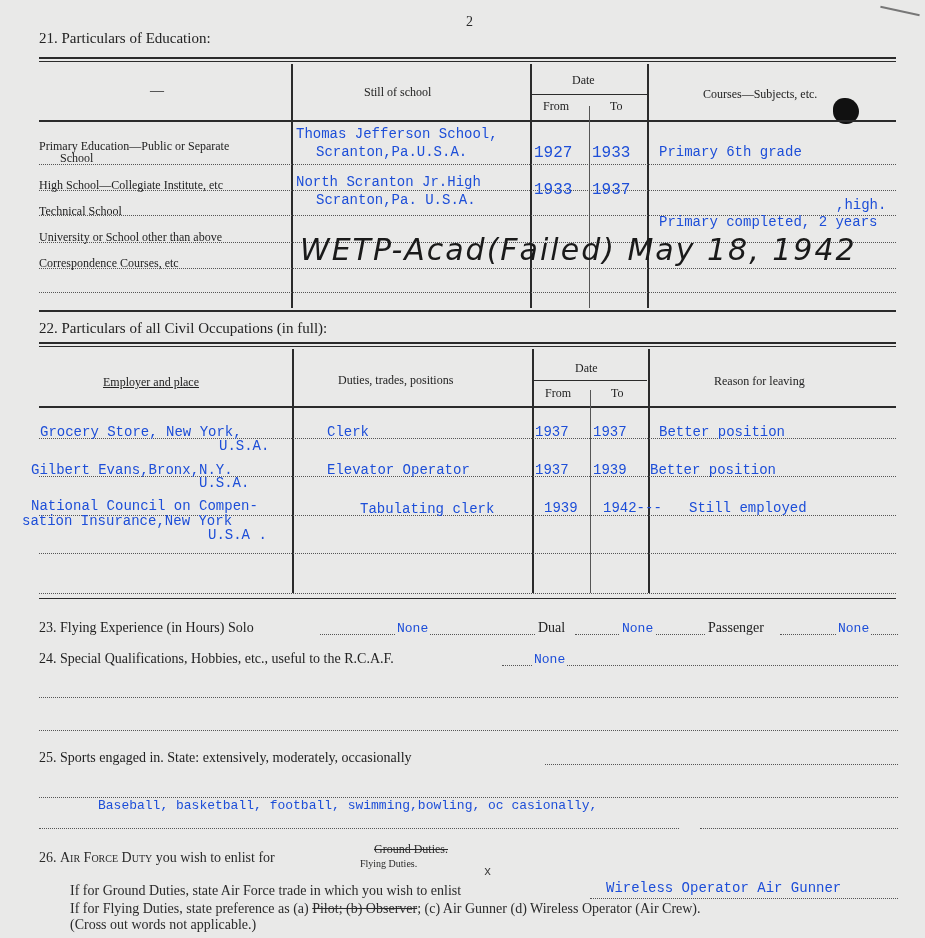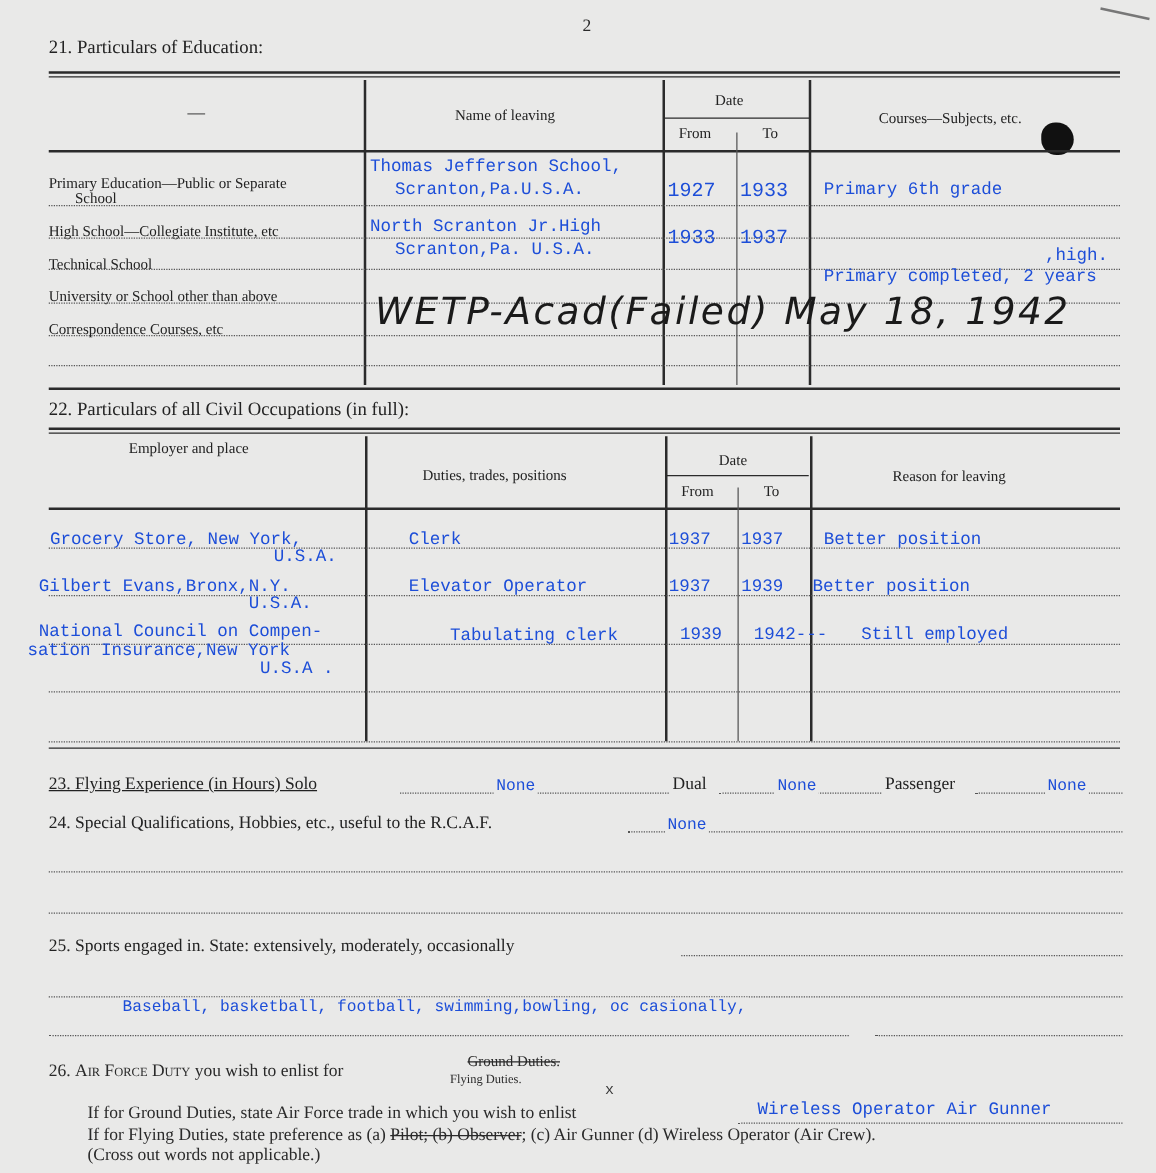--- a/index.html
+++ b/index.html
@@ -29,21 +29,21 @@
 
 <div class="abs serif" style="left:466px;top:14px;font-size:14px;">2</div>
 
 <div class="abs" style="left:880px;top:10px;width:40px;height:2px;background:#777;transform:rotate(12deg);"></div>
 
 <div class="sect" style="left:39px;top:30px;">21. Particulars of Education:</div>
 <div class="hr" style="left:39px;top:57px;width:857px;height:2px;"></div>
 <div class="hr" style="left:39px;top:61px;width:857px;height:1px;"></div>
 
 <div class="hdr" style="left:150px;top:83px;font-size:14px;">—</div>
-<div class="hdr" style="left:364px;top:85px;">Name of leaving</div>
+<div class="hdr" style="left:364px;top:85px;">Still of school</div>
 <div class="hdr" style="left:572px;top:73px;">Date</div>
 <div class="hdr" style="left:543px;top:99px;">From</div>
 <div class="hdr" style="left:610px;top:99px;">To</div>
 <div class="hdr" style="left:703px;top:87px;">Courses—Subjects, etc.</div>
 <div class="abs" style="left:833px;top:98px;width:26px;height:26px;background:#111;border-radius:45% 55% 50% 50%;"></div>
 
 <div class="hr" style="left:532px;top:94px;width:116px;height:1px;"></div>
 <div class="hr" style="left:39px;top:120px;width:857px;height:2px;"></div>
 
 <div class="vr" style="left:291px;top:64px;height:244px;"></div>
@@ -78,21 +78,21 @@
 <div class="tw" style="left:592px;top:181px;font-size:16px;">1937</div>
 <div class="tw" style="left:659px;top:182px;margin-top:32px;">Primary completed, 2 years</div>
 <div class="tw" style="left:836px;top:197px;">,high.</div>
 
 <div class="abs hand" style="left:300px;top:232px;font-size:30px;letter-spacing:2px;white-space:nowrap;">WETP-Acad(Failed) May 18, 1942</div>
 
 <div class="sect" style="left:39px;top:320px;">22. Particulars of all Civil Occupations (in full):</div>
 <div class="hr" style="left:39px;top:342px;width:857px;height:2px;"></div>
 <div class="hr" style="left:39px;top:346px;width:857px;height:1px;"></div>
 
-<div class="hdr" style="left:103px;top:351px;">Employer and place</div>
+<div class="hdr" style="left:103px;top:375px;text-decoration:underline;">Employer and place</div>
 <div class="hdr" style="left:338px;top:373px;">Duties, trades, positions</div>
 <div class="hdr" style="left:575px;top:361px;">Date</div>
 <div class="hdr" style="left:545px;top:386px;">From</div>
 <div class="hdr" style="left:611px;top:386px;">To</div>
 <div class="hdr" style="left:714px;top:374px;">Reason for leaving</div>
 
 <div class="hr" style="left:533px;top:380px;width:114px;height:1px;"></div>
 <div class="hr" style="left:39px;top:406px;width:857px;height:2px;"></div>
 
 <div class="vr" style="left:292px;top:349px;height:244px;"></div>
@@ -122,21 +122,21 @@
 <div class="tw" style="left:650px;top:462px;">Better position</div>
 
 <div class="tw" style="left:31px;top:498px;">National Council on Compen-</div>
 <div class="tw" style="left:22px;top:513px;">sation Insurance,New York</div>
 <div class="tw" style="left:208px;top:527px;">U.S.A .</div>
 <div class="tw" style="left:316px;top:501px;margin-left:44px;">Tabulating clerk</div>
 <div class="tw" style="left:544px;top:500px;">1939</div>
 <div class="tw" style="left:603px;top:500px;">1942---</div>
 <div class="tw" style="left:689px;top:500px;">Still employed</div>
 
-<div class="sect" style="left:39px;top:620px;font-size:14px;text-decoration:underline;">23. Flying Experience (in Hours) Solo</div>
+<div class="sect" style="left:39px;top:620px;font-size:14px;">23. Flying Experience (in Hours) Solo</div>
 <div class="dots" style="left:320px;top:634px;width:215px;"></div>
 <div class="tw" style="left:395px;top:621px;font-size:13px;background:#e9e9e8;padding:0 2px;">None</div>
 <div class="sect" style="left:538px;top:620px;font-size:14px;">Dual</div>
 <div class="dots" style="left:575px;top:634px;width:130px;"></div>
 <div class="tw" style="left:620px;top:621px;font-size:13px;background:#e9e9e8;padding:0 2px;">None</div>
 <div class="sect" style="left:708px;top:620px;font-size:14px;background:#e9e9e8;">Passenger</div>
 <div class="dots" style="left:780px;top:634px;width:118px;"></div>
 <div class="tw" style="left:836px;top:621px;font-size:13px;background:#e9e9e8;padding:0 2px;">None</div>
 
 <div class="sect" style="left:39px;top:651px;font-size:14px;">24. Special Qualifications, Hobbies, etc., useful to the R.C.A.F.</div>

